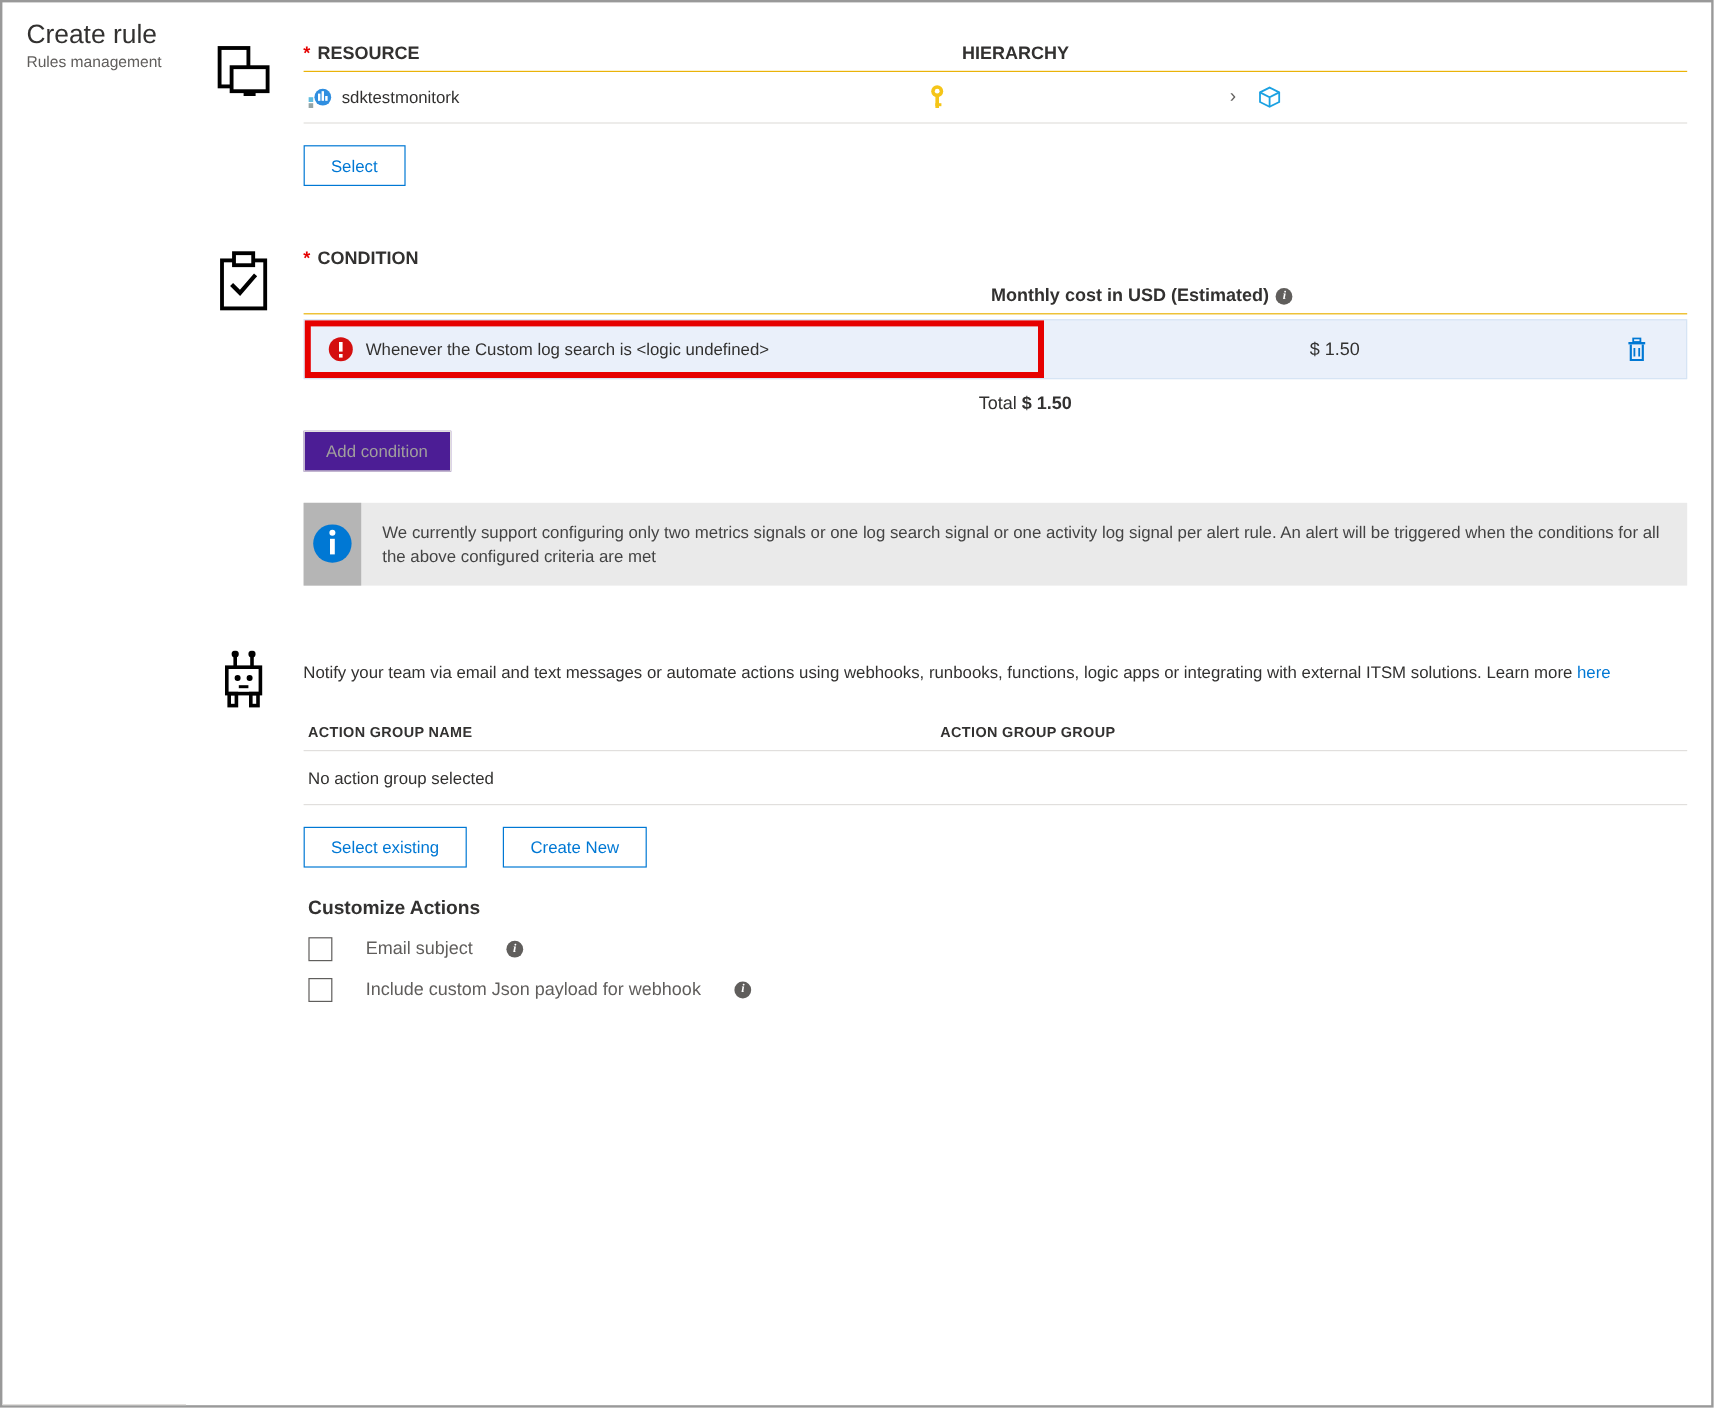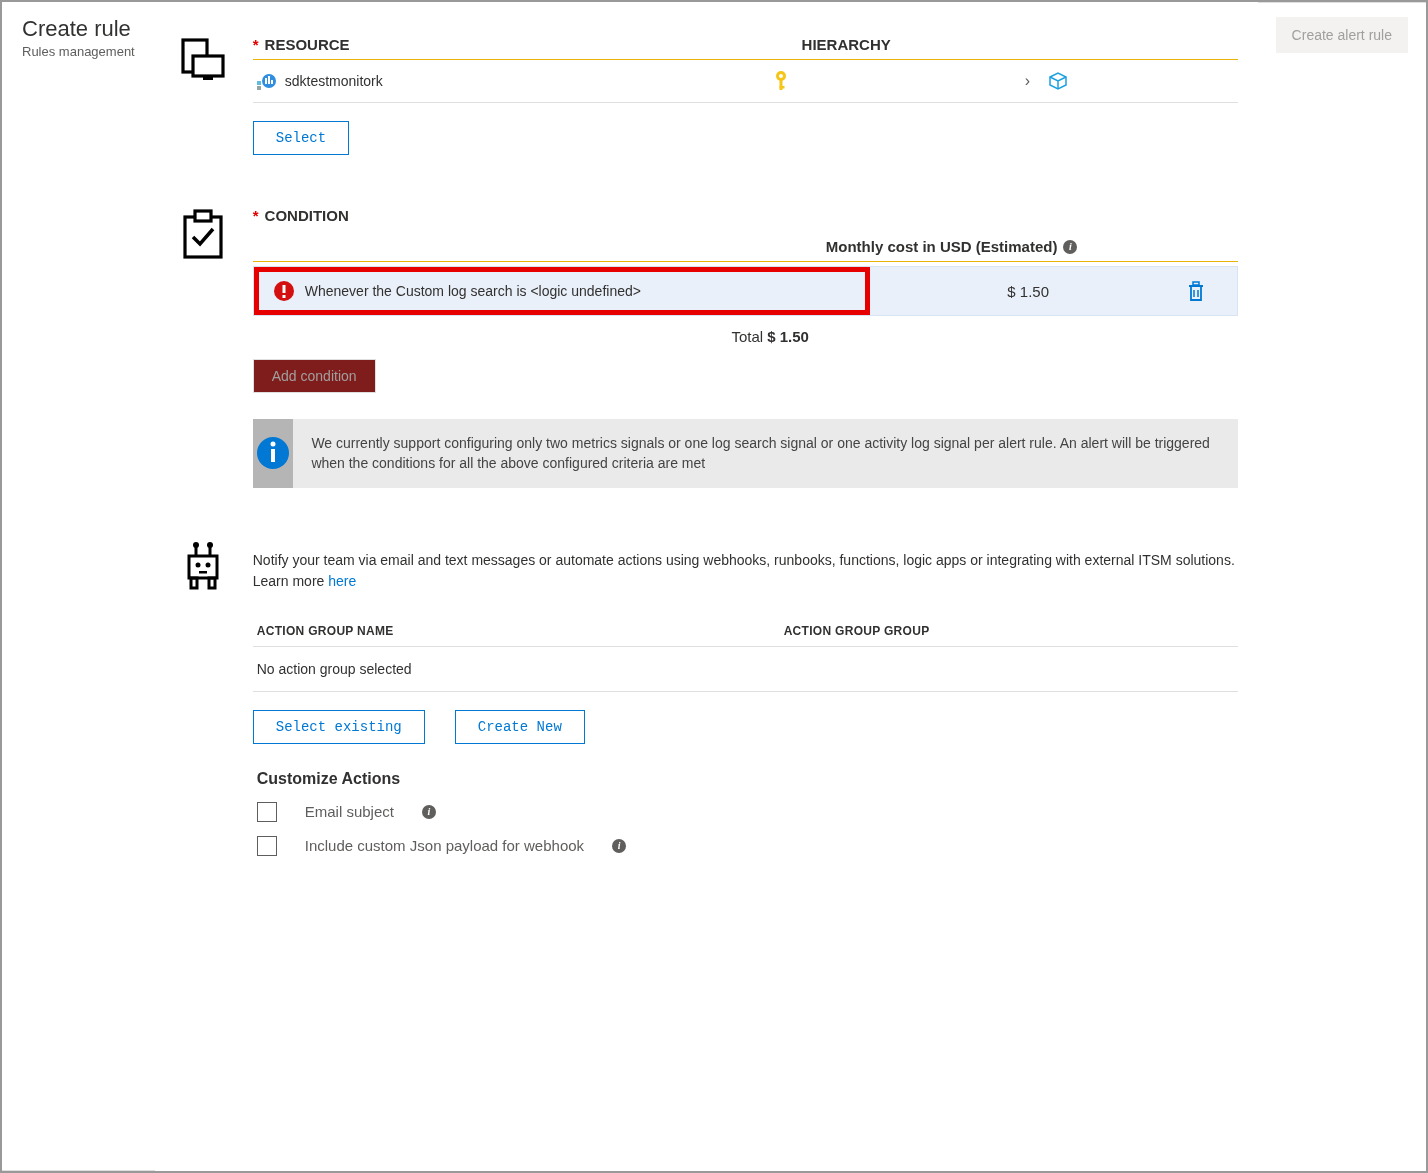--- a/index.html
+++ b/index.html
@@ -12,29 +12,29 @@
 .section { display: flex; gap: 22px; margin-bottom: 52px; }
 .section-icon { width: 52px; flex-shrink: 0; padding-top: 2px; }
 .section-body { flex: 1; }
 .section-header { display: flex; border-bottom: 1px solid #eab308; padding-bottom: 6px; gap: 27px; }
 .section-label { font-size: 15px; font-weight: 700; color: #323130; }
 .section-label .asterisk { color:#e50000; margin-right:6px; }
 .hierarchy-label { font-size: 15px; font-weight: 700; margin-left: 425px; }
 .resource-row { display: flex; align-items: center; padding: 10px 4px; border-bottom: 1px solid #e1dfdd; }
 .resource-name { display: flex; align-items: center; gap: 8px; font-size: 14px; color: #323130; }
 .resource-hierarchy { margin-left: 390px; display: flex; align-items: center; gap: 18px; }
-.btn { display: inline-block; padding: 8px 22px; font-size: 14px; border: 1px solid #0078d4; background:#fff; color:#0078d4; cursor:pointer; font-family:Liberation Mono, monospace; }
+.btn { display: inline-block; padding: 8px 22px; font-size: 14px; border: 1px solid #0078d4; background:#fff; color:#0078d4; cursor:pointer; font-family:Liberation Sans, sans-serif; }
 .btn-group { display:flex; gap:30px; margin-top: 18px; }
 .cost-header { font-size: 15px; font-weight:700; margin-left:450px; display:flex; align-items:center; gap:6px;margin-top:31px; }
 .condition-row { display:flex; align-items:center; background:#eaf0fa; border:1px solid #d6e4f4; padding:0; height:50px; margin-top:4px; }
 .condition-highlight { border:5px solid #e60000; padding:10px 14px; display:flex; align-items:center; gap:10px; background:#eaf0fa; height:100%; width:616px; }
 .condition-cost { flex:1; text-align:center; font-size:15px; }
 .condition-trash { width:50px; text-align:center; }
 .total-row { text-align:center; padding:12px 0; font-size:15px; margin-left:50px; }
-.add-cond-btn { border:1px solid #e1dfdd; background:#7f1d1d; color:#a19f9d; padding:8px 18px; font-family:inherit; font-size:14px; cursor:default; margin-top:2px; }
+.add-cond-btn { border:1px solid #e1dfdd; background:#4c1d95; color:#a19f9d; padding:8px 18px; font-family:inherit; font-size:14px; cursor:default; margin-top:2px; }
 .info-box { display:flex; background:#eaeaea; margin-top:26px; }
 .info-icon-box { width:58px; background:#b5b5b5; display:flex; align-items:center; justify-content:center; }
 .info-text { padding:14px 18px; font-size:14px; color:#444; line-height:1.45; }
 .ag-desc { font-size:14px; color:#323130; margin-top:10px; line-height:1.5; }
 .ag-desc a { color:#0078d4; text-decoration:none; }
 .table-head { display:flex; border-bottom:1px solid #e1dfdd; padding:10px 4px 8px; margin-top:22px; }
 .th { font-size:12px; font-weight:700; color:#323130; letter-spacing:0.3px; }
 .th2 { margin-left:390px; }
 .empty-row { padding:14px 4px; font-size:14px; color:#323130; border-bottom:1px solid #e1dfdd; }
 .customize-title { font-size:16px; font-weight:700; margin-top:26px; margin-left:4px; }
@@ -196,16 +196,13 @@
         <div class="checkbox-row">
           <div class="checkbox-box"></div>
           <span>Include custom Json payload for webhook</span>
           <span class="info-circle">i</span>
         </div>
       </div>
     </div>
 
   </div>
 
-  <div class="footer">
-    <button class="footer-btn">Create alert rule</button>
-  </div>
 </div>
 
 </body></html>

